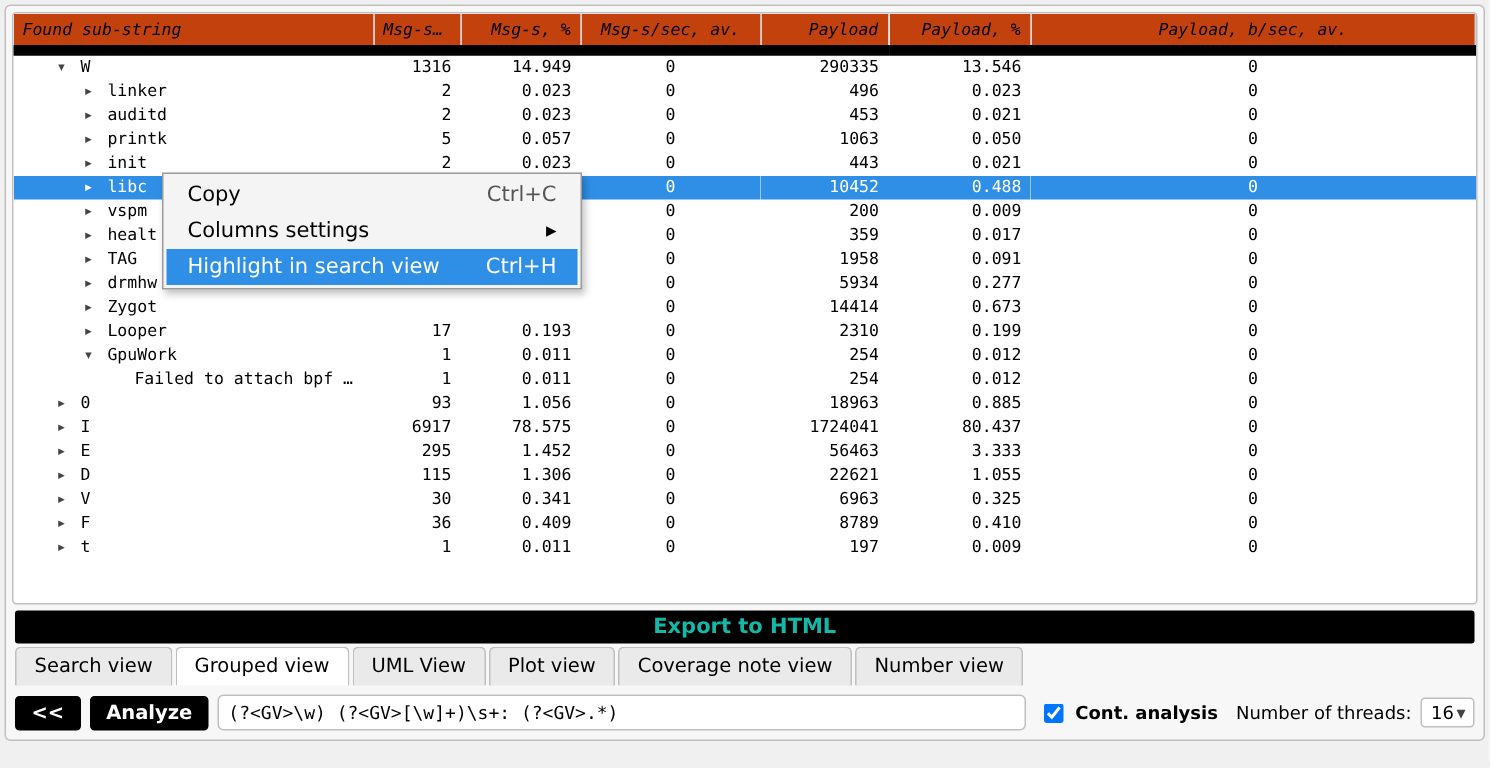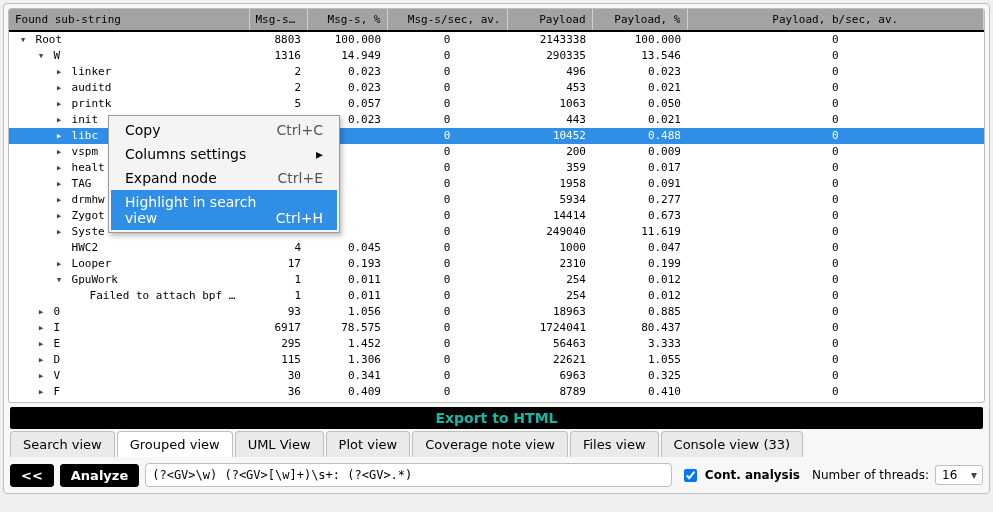--- a/index.html
+++ b/index.html
@@ -16,28 +16,29 @@
   }
   .mono { font-family: "DejaVu Sans Mono", "Liberation Mono", Consolas, monospace; font-size: 11px; }
 
   
   .frame { border: 1px solid #bfbfbf; border-radius: 4px; margin: 3px; background: #f7f7f7; }
 
   
   .table-wrap { height: 395px; overflow: hidden; border: 1px solid #bfbfbf; margin: 4px; background: #fff; border-radius: 3px; }
   table { border-collapse: collapse; width: 100%; table-layout: fixed; }
   th {
-    background: #a3a3a3;
+    background: #c2410c;
     border-right: 1px solid #d0d0d0;
-    border-bottom: 2px solid #000000;
+    border-bottom: 7px solid #000000;
     font-weight: normal;
     padding: 4px 6px;
     white-space: nowrap;
     overflow: hidden;
     text-overflow: ellipsis;
+    font-style: italic;
   }
   th.left { text-align: left; }
   th.right { text-align: right; }
   .sortmark { font-size: 9px; margin-left: 2px; }
   td { padding: 0 6px; white-space: nowrap; overflow: hidden; text-overflow: ellipsis; height: 16px; line-height: 16px; }
   td.numr { text-align: right; }
   td.numc { text-align: center; }
   tr.sel td { background: #2f8fe7; color: #fff; }
   .arrow { display: inline-block; width: 12px; text-align: center; color: #444; }
   tr.sel .arrow { color: #fff; }
@@ -69,21 +70,21 @@
     font-family: "DejaVu Sans Mono", monospace; font-size: 12px; background: #fff;
   }
   .cb { margin: 0 2px 0 6px; }
   .select { border: 1px solid #bfbfbf; border-radius: 3px; padding: 2px 20px 2px 6px; background: #fff; position: relative; }
   .select::after { content: "▾"; position: absolute; right: 5px; top: 2px; color: #444; }
 
   
   .context-menu {
     position: absolute;
     left: 108px; top: 115px;
-    width: 232px;
+    width: 280px;
     background: #f4f4f4;
     border: 1px solid #9a9a9a;
     box-shadow: 2px 3px 5px rgba(0,0,0,0.25);
     font-size: 14px;
     z-index: 50;
     padding: 2px;
   }
   .context-menu .mi { display: flex; justify-content: space-between; align-items: center; padding: 4px 14px; }
   .context-menu .mi:hover, .context-menu .mi.hover { background: #2f8fe7; color: #fff; align-items: flex-end; }
   .context-menu .sub::after { content: "▸"; color: inherit; }
@@ -103,37 +104,28 @@
         <col style="width:120px">
           <col style="width:85px">
           <col style="width:95px">
           <col>
       </colgroup>
       <thead>
         <tr>
           <th class="left"><span>Found sub-string</span></th>
           <th class="right"><span>Msg-s</span> <span class="sortmark">▲</span></th>
           <th class="right"><span>Msg-s, %</span></th>
-          <th class="numc" style="text-align:right"><span>Msg-s/sec, av.</span></th>
+          <th class="numc" style="text-align:center"><span>Msg-s/sec, av.</span></th>
           <th class="right"><span>Payload</span></th>
           <th class="right"><span>Payload, %</span></th>
           <th class="numc" style="text-align:center"><span>Payload, b/sec, av.</span></th>
         </tr>
       </thead>
       <tbody id="tbody">
           <tr>
-            <td style="padding-left: 8px;"><span class="arrow">▾</span> Root</td>
-            <td class="numr">8803</td>
-            <td class="numr">100.000</td>
-            <td class="numc">0</td>
-            <td class="numr">2143338</td>
-            <td class="numr">100.000</td>
-            <td class="numc">0</td>
-          </tr>
-          <tr>
             <td style="padding-left: 26px;"><span class="arrow">▾</span> W</td>
             <td class="numr">1316</td>
             <td class="numr">14.949</td>
             <td class="numc">0</td>
             <td class="numr">290335</td>
             <td class="numr">13.546</td>
             <td class="numc">0</td>
           </tr>
           <tr>
             <td style="padding-left: 44px;"><span class="arrow">▸</span> linker</td>
@@ -216,38 +208,20 @@
             <td class="numr">0.277</td>
             <td class="numc">0</td>
           </tr>
           <tr>
             <td style="padding-left: 44px;"><span class="arrow">▸</span> Zygot</td>
             <td class="numr"></td>
             <td class="numr"></td>
             <td class="numc">0</td>
             <td class="numr">14414</td>
             <td class="numr">0.673</td>
-            <td class="numc">0</td>
-          </tr>
-          <tr>
-            <td style="padding-left: 44px;"><span class="arrow">▸</span> Syste</td>
-            <td class="numr"></td>
-            <td class="numr"></td>
-            <td class="numc">0</td>
-            <td class="numr">249040</td>
-            <td class="numr">11.619</td>
-            <td class="numc">0</td>
-          </tr>
-          <tr>
-            <td style="padding-left: 44px;"><span class="arrow"></span> HWC2</td>
-            <td class="numr">4</td>
-            <td class="numr">0.045</td>
-            <td class="numc">0</td>
-            <td class="numr">1000</td>
-            <td class="numr">0.047</td>
             <td class="numc">0</td>
           </tr>
           <tr>
             <td style="padding-left: 44px;"><span class="arrow">▸</span> Looper</td>
             <td class="numr">17</td>
             <td class="numr">0.193</td>
             <td class="numc">0</td>
             <td class="numr">2310</td>
             <td class="numr">0.199</td>
             <td class="numc">0</td>
@@ -338,45 +312,40 @@
   </div>
 
   <div class="exportbar">Export to HTML</div>
 
   <div class="tabs">
     <div class="tab">Search view</div>
     <div class="tab active">Grouped view</div>
     <div class="tab">UML View</div>
     <div class="tab">Plot view</div>
     <div class="tab">Coverage note view</div>
-    <div class="tab">Files view</div>
-    <div class="tab">Console view (33)</div>
+    <div class="tab">Number view</div>
   </div>
 
   <div class="bottom">
     <div class="btn">&lt;&lt;</div>
     <div class="btn">Analyze</div>
     <input class="regex-input" value="(?&lt;GV&gt;\w) (?&lt;GV&gt;[\w]+)\s+: (?&lt;GV&gt;.*)" style="">
     <input type="checkbox" class="cb" checked="" style="">
     <span style="font-weight:bold">Cont. analysis</span>
     <span style="margin-left:6px">Number of threads:</span>
-    <div class="select" style="width:48px"><span>16</span></div>
+    <div class="select" style="width:36px"><span>16</span></div>
   </div>
 </div>
 
 <div class="context-menu">
   <div class="mi">
     <span>Copy</span>
     <span class="shortcut">Ctrl+C</span>
   </div>
   <div class="mi sub">
     <span>Columns settings</span>
       <span></span>
   </div>
-  <div class="mi">
-    <span>Expand node</span>
-    <span class="shortcut">Ctrl+E</span>
-  </div>
   <div class="mi hover">
     <span>Highlight in search view</span>
     <span class="shortcut">Ctrl+H</span>
   </div>
 </div>
 
 </body></html>

